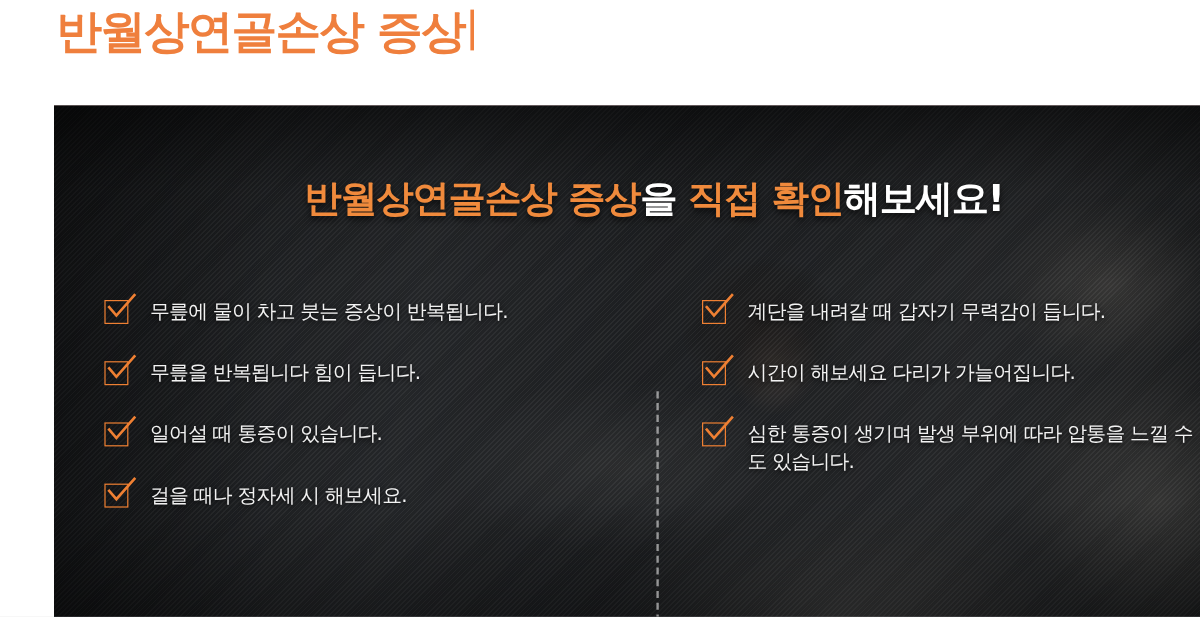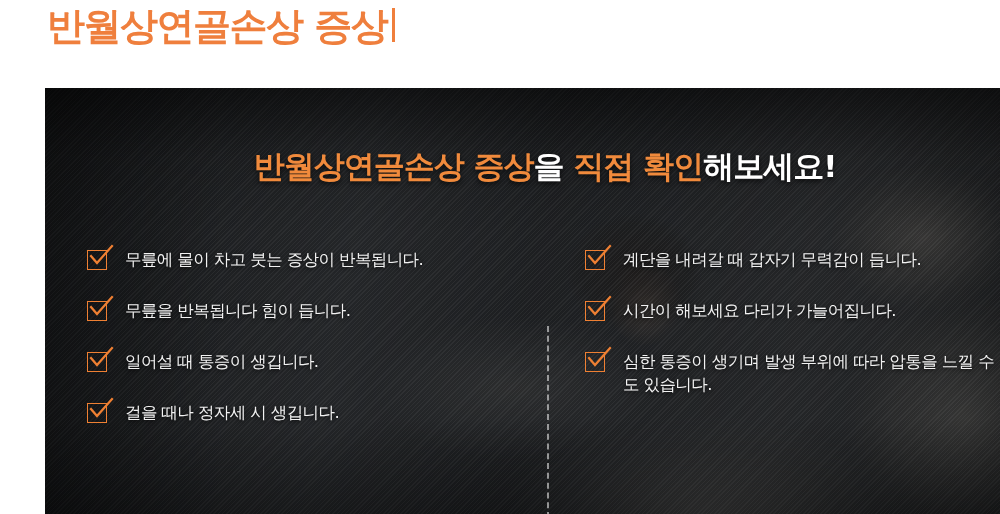--- a/index.html
+++ b/index.html
@@ -264,31 +264,31 @@
             <span class="symptom-text">무릎을 반복됩니다 힘이 듭니다.</span>
           </div>
 
           <div class="symptom-item">
             <span class="check-icon">
               <span class="box"></span>
               <svg viewBox="0 0 26 26">
                   <path d="M3 11 L9 18 L24 1" fill="none" stroke="#ef8033" stroke-width="2.2" stroke-linecap="square"></path>
                 </svg>
             </span>
-            <span class="symptom-text">일어설 때 통증이 생깁니다.</span>
-          </div>
-
-          <div class="symptom-item">
-            <span class="check-icon">
-              <span class="box"></span>
-              <svg viewBox="0 0 26 26">
-                  <path d="M3 11 L9 18 L24 1" fill="none" stroke="#ef8033" stroke-width="2.2" stroke-linecap="square"></path>
-                </svg>
-            </span>
-            <span class="symptom-text">걸을 때나 정자세 시 생깁니다.</span>
+            <span class="symptom-text">일어설 때 통증이 있습니다.</span>
+          </div>
+
+          <div class="symptom-item">
+            <span class="check-icon">
+              <span class="box"></span>
+              <svg viewBox="0 0 26 26">
+                  <path d="M3 11 L9 18 L24 1" fill="none" stroke="#ef8033" stroke-width="2.2" stroke-linecap="square"></path>
+                </svg>
+            </span>
+            <span class="symptom-text">걸을 때나 정자세 시 해보세요.</span>
           </div>
 
         </div>
 
         <div class="col col-right">
 
           <div class="symptom-item">
             <span class="check-icon">
               <span class="box"></span>
               <svg viewBox="0 0 26 26">

